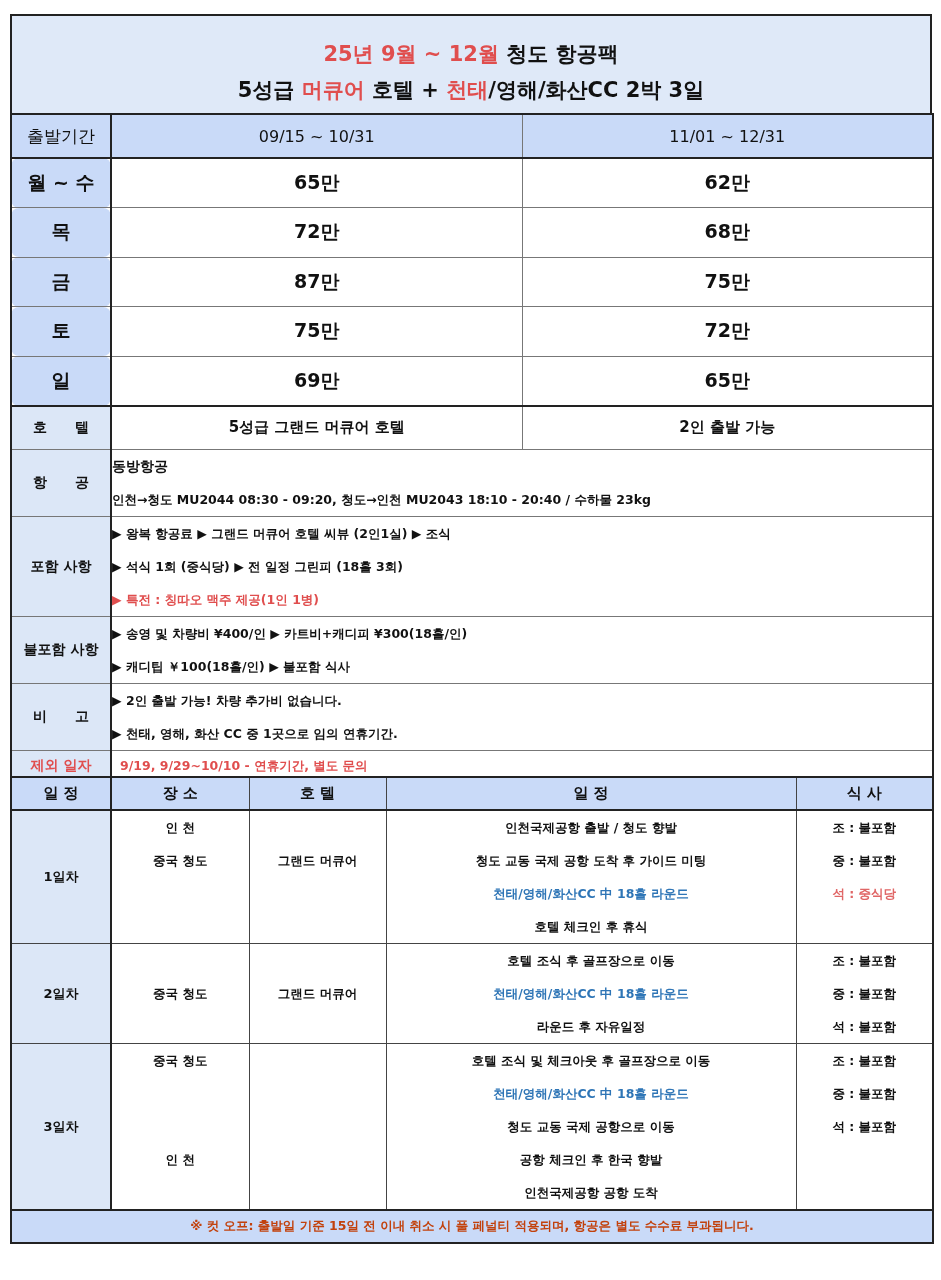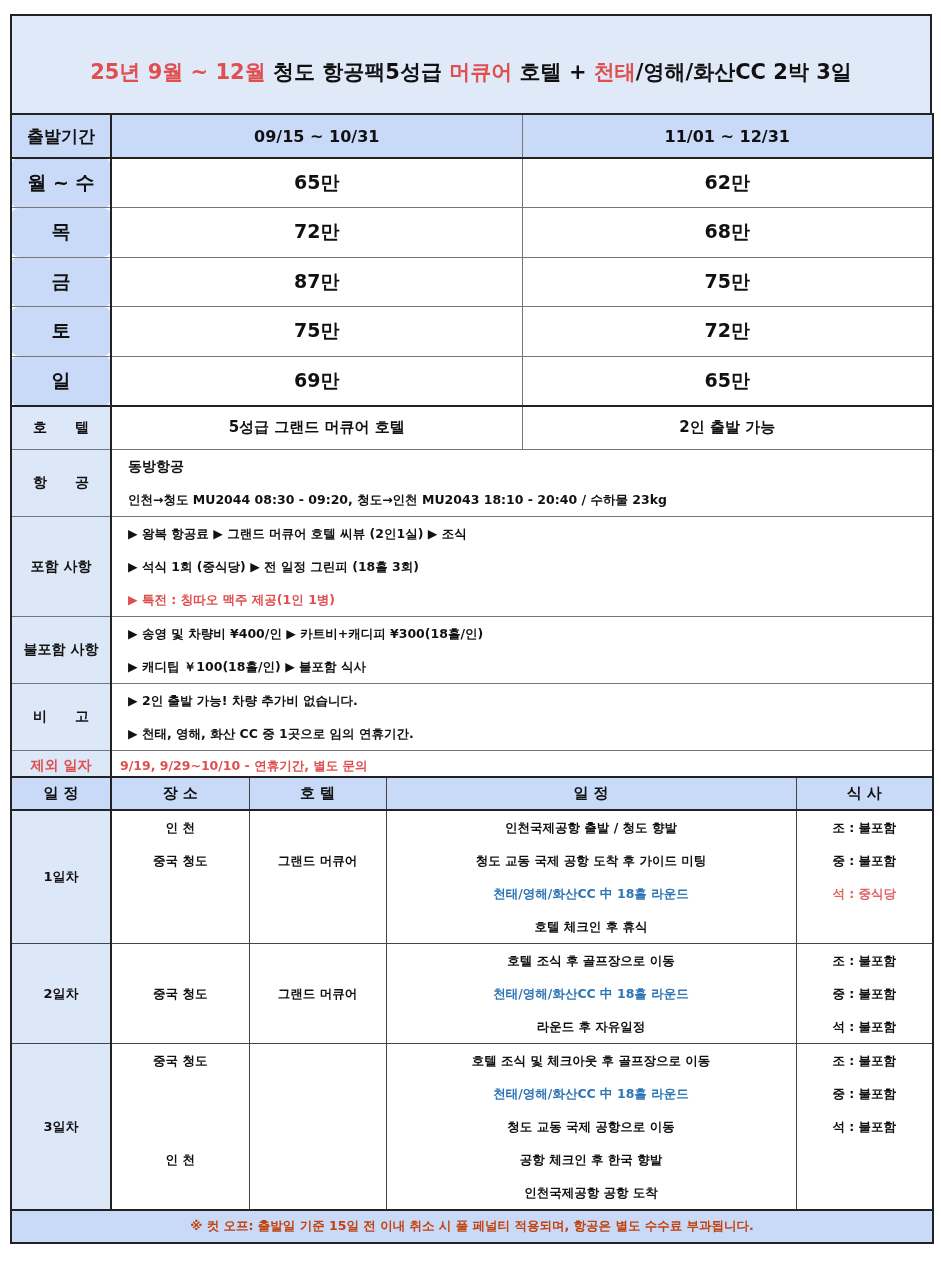--- a/index.html
+++ b/index.html
@@ -2,39 +2,39 @@
 <html><head>
 <meta charset="utf-8">
 <style>
   * { box-sizing: border-box; margin: 0; padding: 0; }
   html, body { width: 941px; height: 1280px; background: #ffffff; }
   body { font-family: "DejaVu Sans", "Liberation Sans", sans-serif; color: #111; position: relative; }
 
   .title-box {
     position: absolute; left: 10px; top: 14px; width: 922px; height: 116px;
     background: #dfe9f8; border: 2px solid #222;
-    display: flex; align-items: center; justify-content: center;
+    display: flex; flex-direction: column; align-items: center; justify-content: center;
     font-weight: bold; font-size: 21px; line-height: 36px;
   }
   .red { color: #e04e4e; }
   .blue { color: #2e75b6; }
 
   table { border-collapse: collapse; position: absolute; left: 10px; width: 922px; table-layout: fixed; }
   td, th { border: 1px solid #777; text-align: center; vertical-align: middle; }
 
   #price { top: 113px; border: 2px solid #222; }
-  #price .hdr td { background: #c9daf8; font-weight: bold; font-size: 16px; height: 44px; border-bottom: 2px solid #222; }
+  #price .hdr td { background: #c9daf8; font-weight: normal; font-size: 16px; height: 44px; border-bottom: 2px solid #222; }
   #price .hdr td.lbl { font-size: 17px; }
   #price .prow td { height: 49.5px; font-weight: bold; font-size: 19px; border-radius: 8px; }
   #price .prow td.lbl { background: #c9daf8; font-size: 19px; }
   #price .prow.last td { border-bottom: 2px solid #222; }
   td.lbl { border-right: 2px solid #222; }
   #price td.lbl.light { background: #dce7f7; font-size: 14px; font-weight: bold; }
   .hotel-row td { height: 44px; font-size: 15px; font-weight: bold; }
-  .info-cell { text-align: left; padding-left: 16px; font-size: 12.5px; font-weight: bold; }
+  .info-cell { text-align: left; padding-left: 0; font-size: 12.5px; font-weight: bold; }
   .info-cell .line { height: 33px; line-height: 33px; white-space: nowrap; }
   .info-cell .line.big { font-size: 14px; }
   .excl-row td { height: 32px; }
   .excl-row td.lbl.light { color: #e04e4e; }
   .excl-val { text-align: left; padding-left: 8px; color: #e04e4e; font-size: 12.5px; font-weight: bold; }
 
   #sched { top: 776px; border: 2px solid #222; }
   #sched .band td { background: #c9daf8; height: 34px; font-weight: bold; font-size: 14px; letter-spacing: 6px; border-bottom: 2px solid #222; }
   #sched .colh td { background: #c9daf8; height: 33px; font-weight: bold; font-size: 15px; border-bottom: 2px solid #222; border-right: 1px solid #444; }
   #sched .colh td:first-child { border-right: 2px solid #222; }

